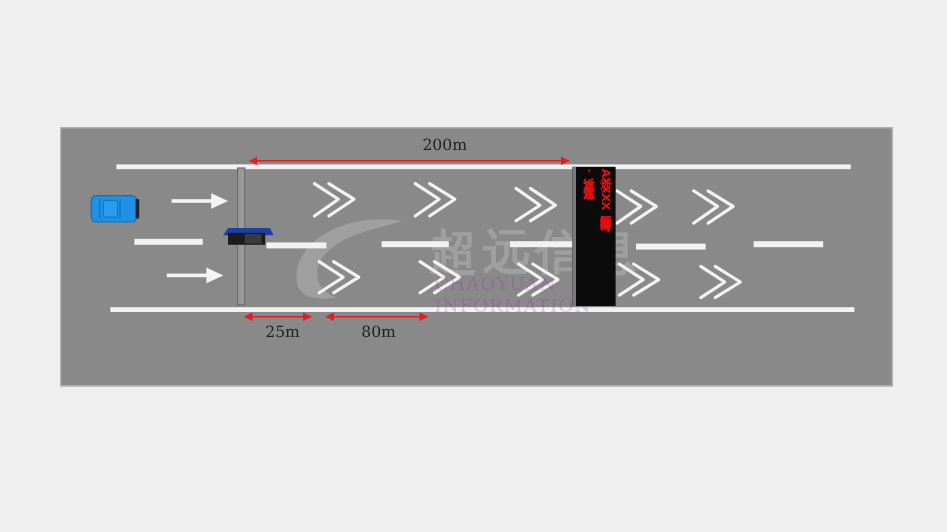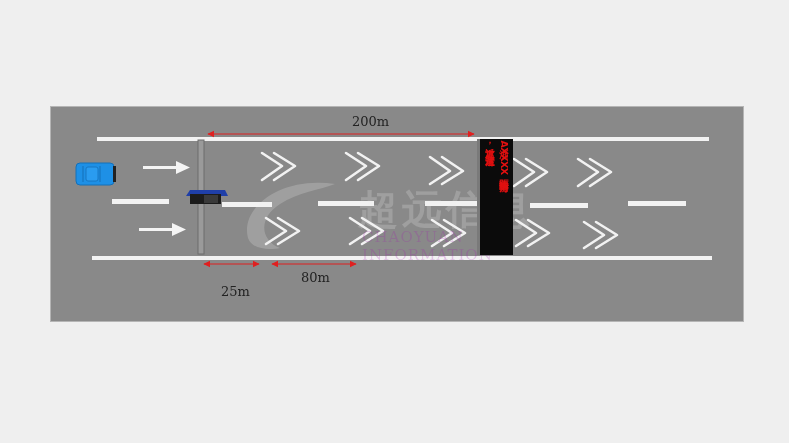--- a/index.html
+++ b/index.html
@@ -108,14 +108,14 @@
   <span class="wm-cn">超远信息</span>
   <span class="wm-en">CHAOYUAN INFORMATION</span>
 </div>
 
 <div class="sign">
   <span class="sign-col" style="right:3px">浙AXXXX与前方车辆距</span>
   <span class="sign-col" style="right:17px">离过近，请注意</span>
 </div>
 
 <span class="label" style="left:320px; top:114px;margin-left:32px;">200m</span>
-<span class="label" style="left:221px; top:284px;">25m</span>
+<span class="label" style="left:221px; top:270px;">25m</span>
 <span class="label" style="left:301px; top:270px;">80m</span>
 
 </body></html>

